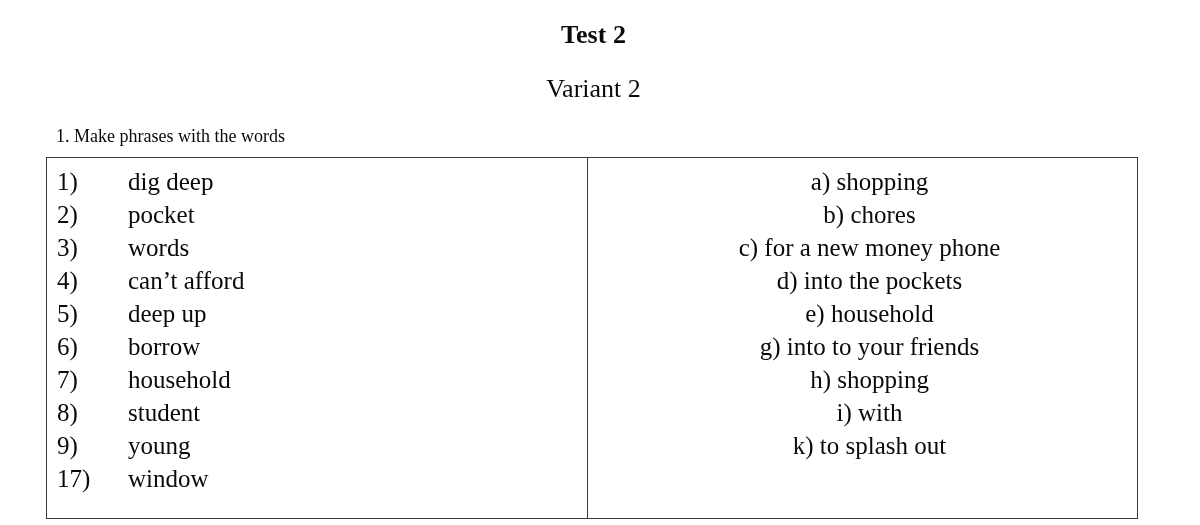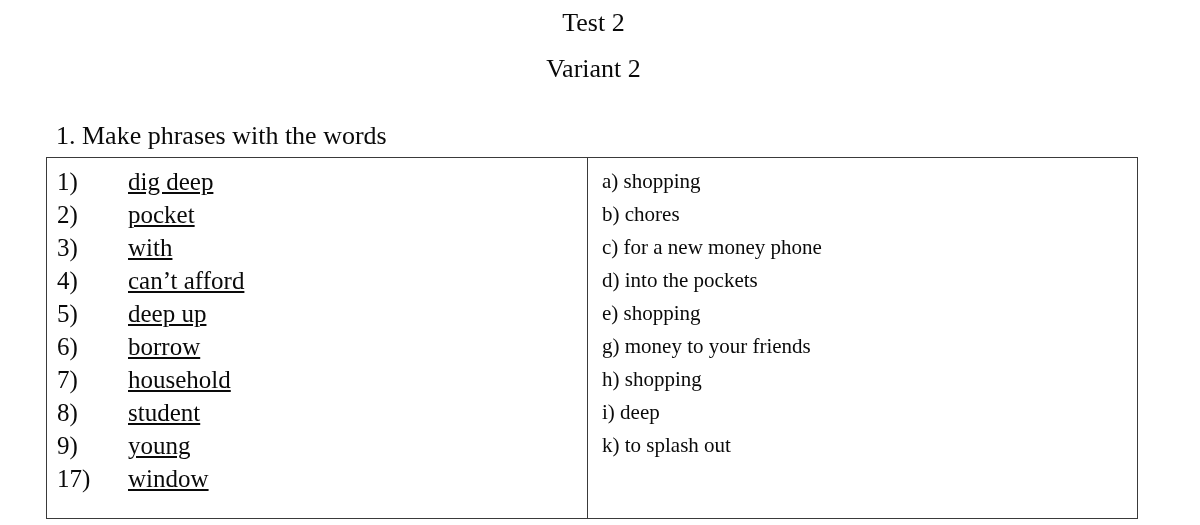--- a/index.html
+++ b/index.html
@@ -25,36 +25,36 @@
   .title-block {
     position: absolute;
     top: 0;
     left: 0;
     width: 1187px;
     text-align: center;
   }
   .doc-title {
     font-size: 26px;
     line-height: 38px;
-    margin: 4px;
-    font-weight: normal;
+    margin: 16px;
+    font-weight: bold;
   }
   .doc-subtitle {
     font-size: 26px;
     line-height: 38px;
     margin: 8px;
     font-weight: normal;
   }
 
   
   .task-heading {
     position: absolute;
     top: 120px;
     left: 56px;
-    font-size: 26px;
+    font-size: 18px;
     line-height: 32px;
     white-space: nowrap;
   }
 
   
   .match-table {
     position: absolute;
     left: 46px;
     top: 157px;
     width: 1092px;
@@ -86,29 +86,29 @@
     line-height: 33px;
     white-space: nowrap;
   }
   .row-marker {
     display: inline-block;
     width: 71px;
     flex: 0 0 71px;
   }
   .row-text {
     display: inline-block;
-    text-decoration: underline;
   }
 
   .row-right {
     display: block;
     height: 33px;
-    font-size: 21px;
+    font-size: 25px;
     line-height: 33px;
     white-space: nowrap;
+    text-align: center;
   }
 </style>
 </head>
 <body>
 
 <div class="page">
 
   <div class="title-block">
     <div class="doc-title">Test 2</div>
     <div class="doc-subtitle">Variant 2</div>
@@ -122,21 +122,21 @@
       <div class="row">
         <span class="row-marker">1)</span>
         <span class="row-text">dig deep</span>
       </div>
       <div class="row">
         <span class="row-marker">2)</span>
         <span class="row-text">pocket</span>
       </div>
       <div class="row">
         <span class="row-marker">3)</span>
-        <span class="row-text">with</span>
+        <span class="row-text">words</span>
       </div>
       <div class="row">
         <span class="row-marker">4)</span>
         <span class="row-text">can’t afford</span>
       </div>
       <div class="row">
         <span class="row-marker">5)</span>
         <span class="row-text">deep up</span>
       </div>
       <div class="row">
@@ -159,21 +159,21 @@
         <span class="row-marker">17)</span>
         <span class="row-text">window</span>
       </div>
     </div>
 
     <div class="col col-right">
       <div class="row-right">a) shopping</div>
       <div class="row-right">b) chores</div>
       <div class="row-right">c) for a new money phone</div>
       <div class="row-right">d) into the pockets</div>
-      <div class="row-right">e) shopping</div>
-      <div class="row-right">g) money to your friends</div>
+      <div class="row-right">e) household</div>
+      <div class="row-right">g) into to your friends</div>
       <div class="row-right">h) shopping</div>
-      <div class="row-right">i) deep</div>
+      <div class="row-right">i) with</div>
       <div class="row-right">k) to splash out</div>
     </div>
 
   </div>
 </div>
 
 </body></html>

